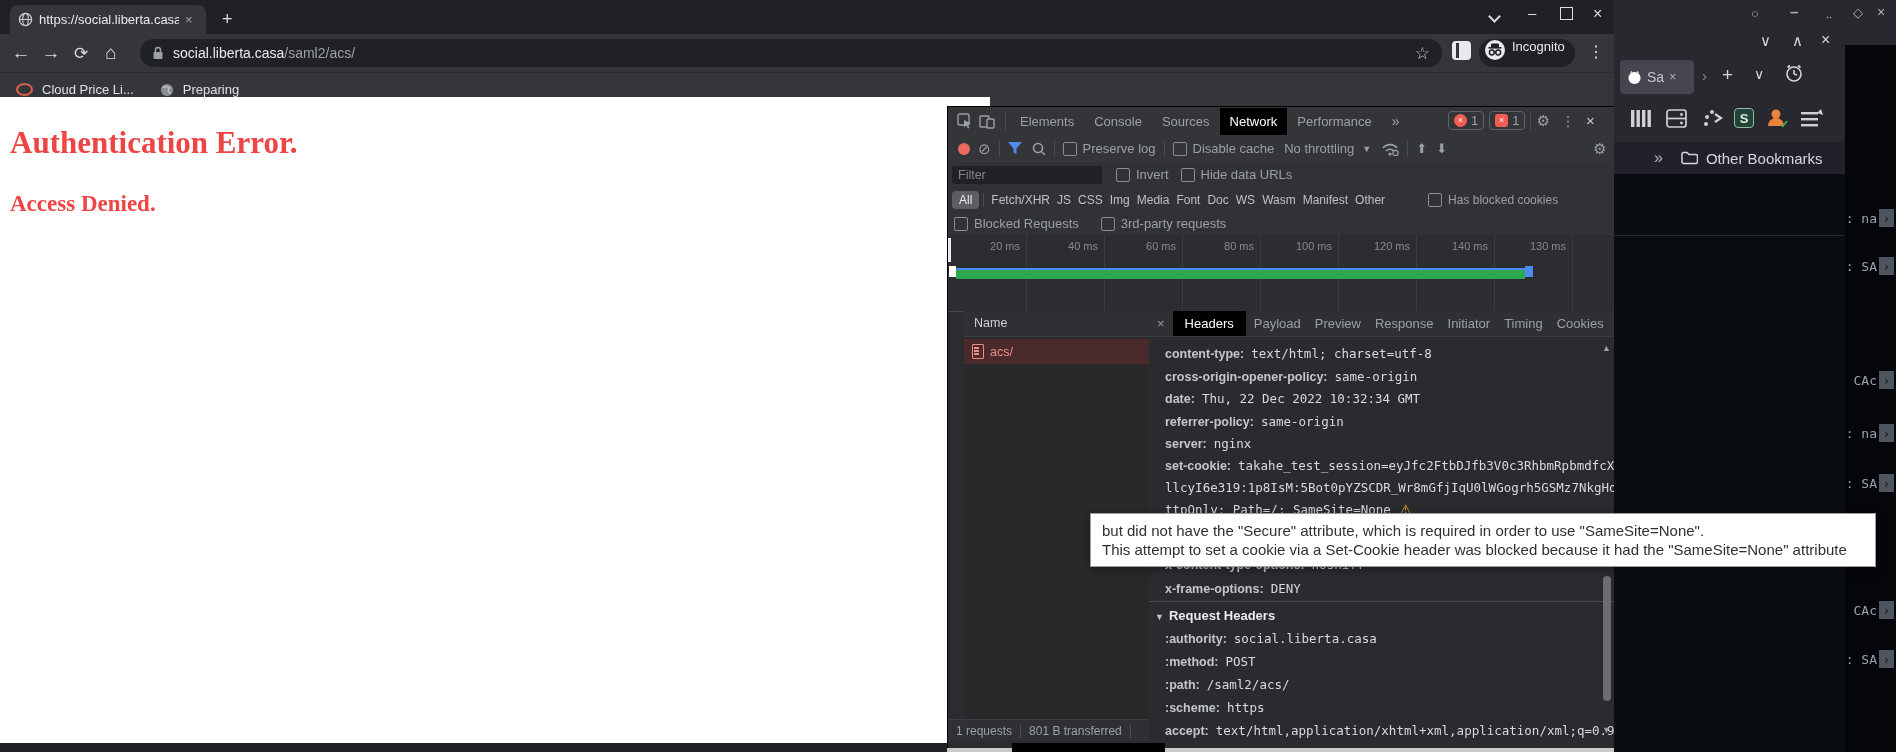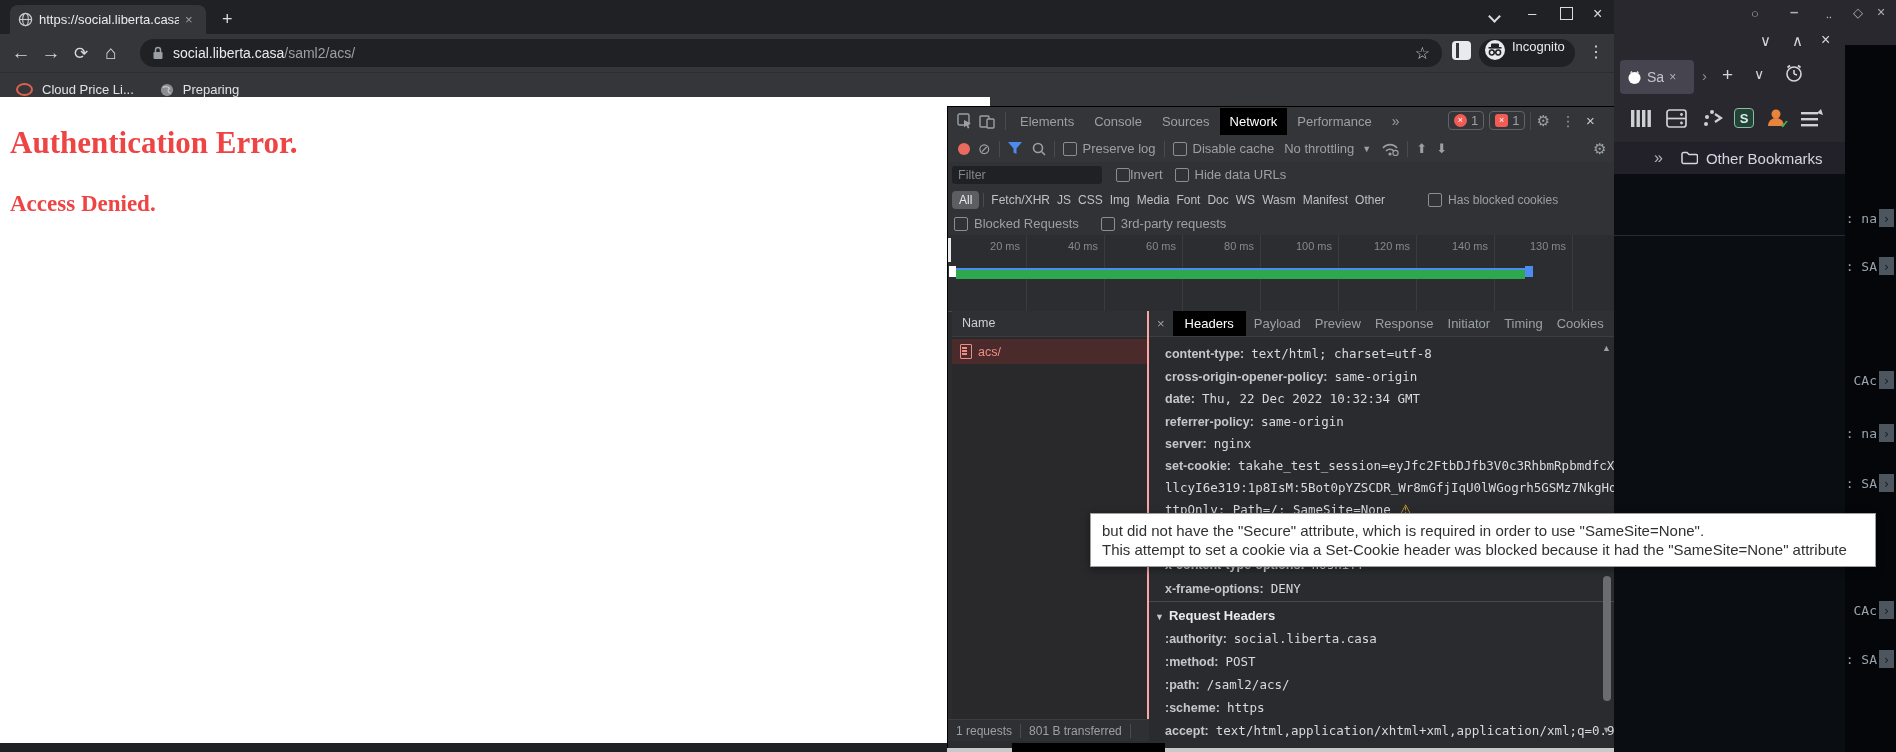--- a/index.html
+++ b/index.html
@@ -35,21 +35,21 @@
   .dt-tab{padding:0 10px;line-height:27px;color:#9aa0a6;}
   .dt-tab.active{background:#000;color:#fff;}
   #dt-toolbar{top:28px;height:27px;background:#343538;border-bottom:1px solid #47484b;}
   #dt-filterrow{top:55px;height:25px;background:#313235;border-bottom:1px solid #47484b;}
   #dt-chiprow{top:80px;height:25px;background:#313235;border-bottom:1px solid #47484b;font-size:12px;}
   #dt-cbrow{top:105px;height:23px;background:#313235;border-bottom:1px solid #47484b;}
   #overview{top:128px;height:76px;background:#2c2d30;border-bottom:1px solid #47484b;}
   .gridline{position:absolute;top:0;width:1px;height:76px;background:#3a3b3e;}
   .tick{position:absolute;top:5px;font-size:11px;color:#85898d;width:70px;text-align:right;}
   #netbar{position:absolute;left:8px;top:33px;width:569px;height:9px;background:#2ea84f;border-top:2px solid #4d8bf0;}
-  #table-left{top:204px;left:4px;width:201px;height:408px;background:#29292c;border-right:6px solid #fca5a5;box-sizing:border-box;display:block;}
+  #table-left{top:204px;left:16px;width:201px;height:408px;background:#29292c;border-right:6px solid #fca5a5;box-sizing:border-box;display:block;}
   #namehdr{height:25px;line-height:25px;padding-left:10px;border-bottom:1px solid #3c3d40;color:#cdcfd2;font-size:12.5px;background:#2f3033;}
   #reqrow{margin-top:2px;height:25px;display:flex;align-items:center;background:#4b2a2b;color:#ed8e85;font-size:12.5px;gap:6px;padding-left:8px;}
   .docicon{width:10px;height:13px;border:1.5px solid #ed8e85;border-radius:1px;position:relative;flex:none;}
   .docicon::after{content:"";position:absolute;left:1px;top:2px;width:5px;height:1.5px;background:#ed8e85;box-shadow:0 3px 0 #ed8e85,0 6px 0 #ed8e85;}
   #details{top:204px;left:201px;width:466px;height:430px;background:#2a2b2e;display:block;overflow:hidden;}
   #det-tabs{position:absolute;left:0;top:0;width:466px;height:26px;background:#2f3033;border-bottom:1px solid #3c3d40;
             display:flex;align-items:center;box-sizing:border-box;font-size:13px;}
   .det-tab{padding:0 6px;line-height:25px;margin-right:2px;color:#9aa0a6;}
   .det-tab.active{background:#000;color:#fff;padding:0 12px;}
   .hline{position:absolute;left:16px;display:flex;align-items:baseline;white-space:nowrap;}
@@ -212,21 +212,21 @@
           </svg>
         <div class="sep" style="height:16px;margin-right:8px;"></div>
         <span style="font-size:13px;margin-right:9px;">⬆</span>
         <span style="font-size:13px;">⬇</span>
         <span style="position:absolute;left:645px;font-size:15px;">⚙</span>
       </div>
 
       <div id="dt-filterrow" class="dtrow">
         <div style="margin-left:4px;width:150px;height:18px;background:#202124;border-radius:3px;color:#80868b;font-size:12.5px;line-height:18px;padding-left:6px;box-sizing:border-box;">Filter</div>
         <span class="cb" style="margin-left:14px;"></span>
-        <span style="text-align:center;">Invert</span>
+        <span style="margin-left:6px;text-align:center;">Invert</span>
         <span class="cb" style="margin-left:12px;"></span>
         <span style="margin-left:6px;">Hide data URLs</span>
       </div>
 
       <div id="dt-chiprow" class="dtrow">
         <span class="chip active" style="margin-left:4px;">All</span>
         <div class="sep" style="height:14px;margin-right:7px;"></div>
         <span class="chip">Fetch/XHR</span>
         <span class="chip">JS</span>
         <span class="chip">CSS</span>

